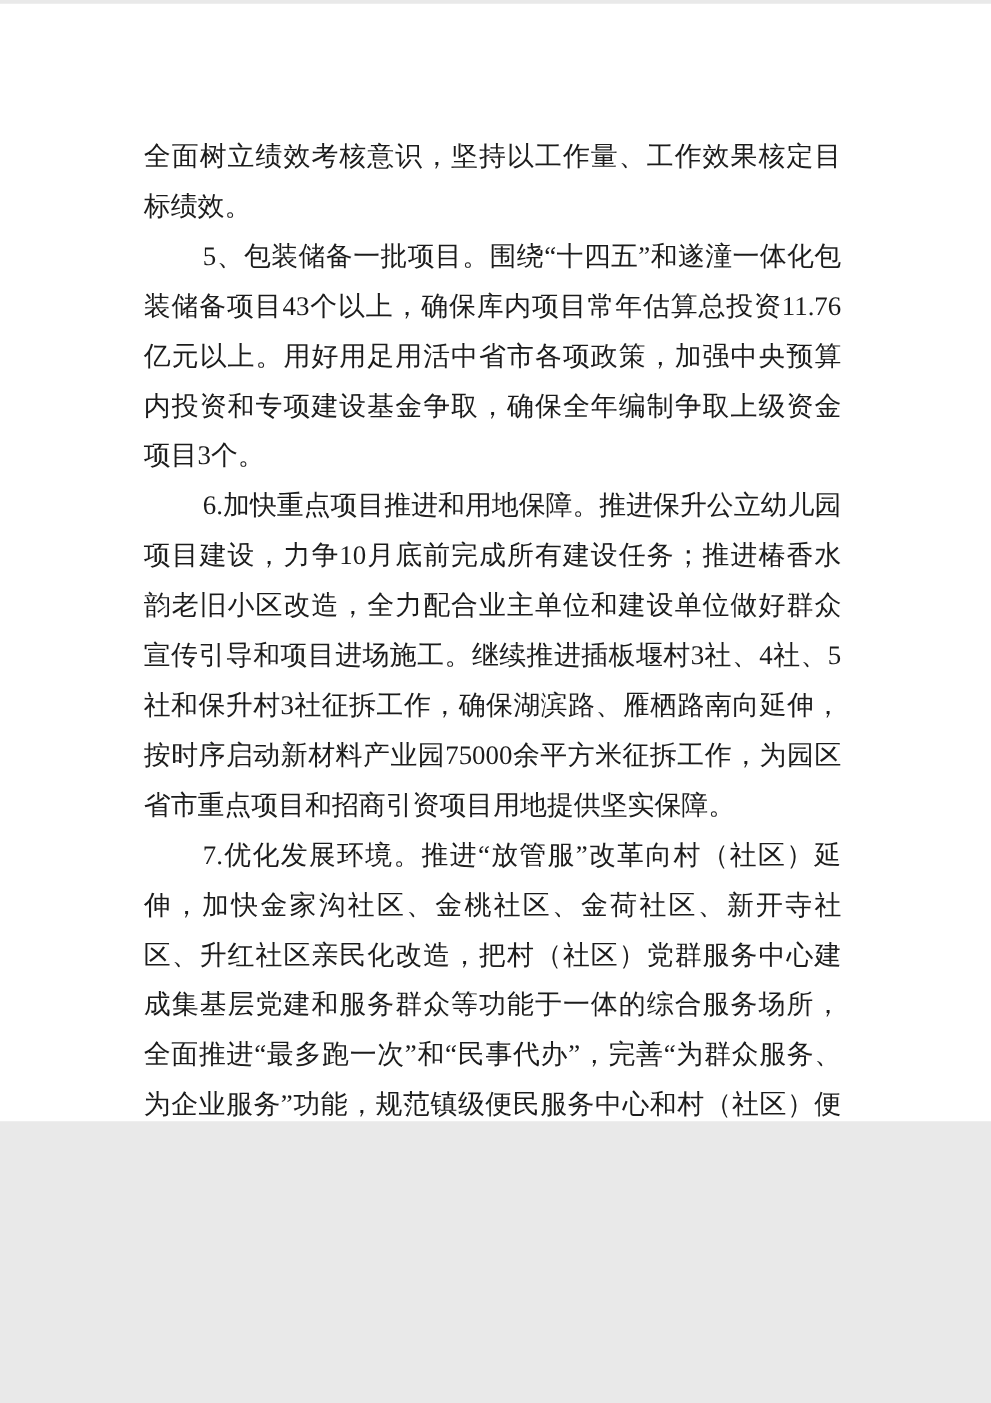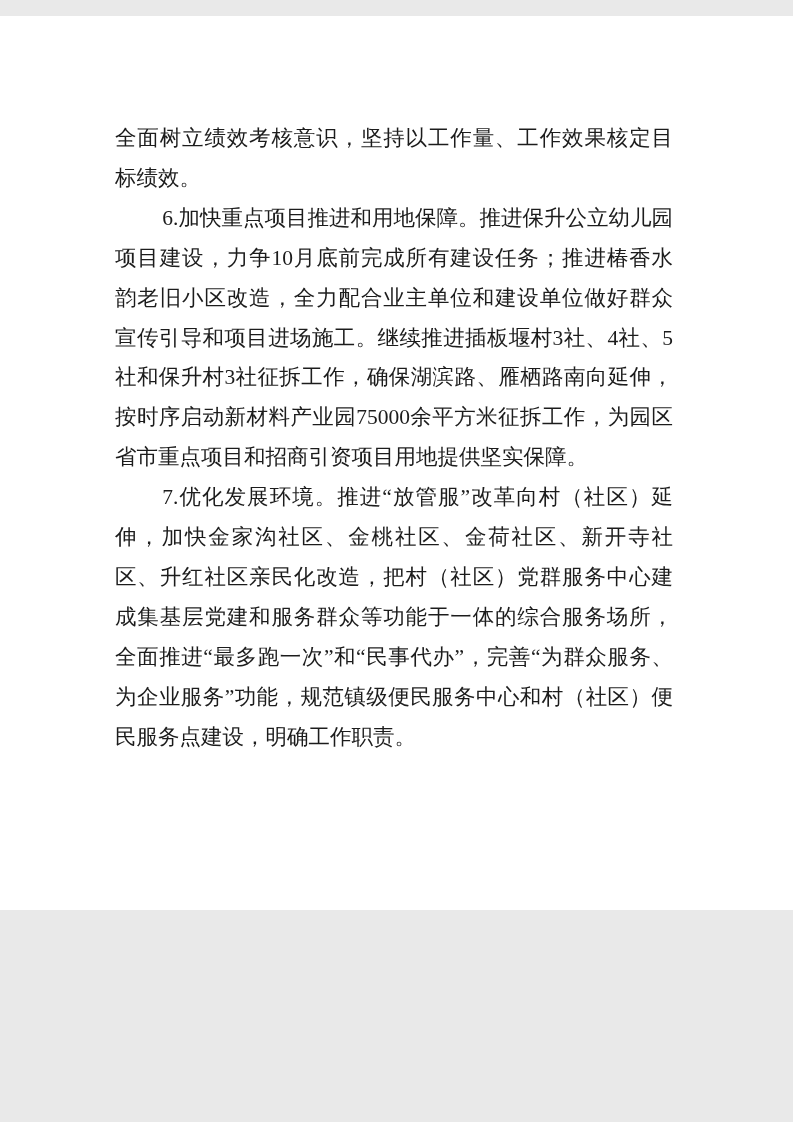--- a/index.html
+++ b/index.html
@@ -6,21 +6,21 @@
   html, body {
     margin: 0;
     padding: 0;
     background: #e9e9e9;
     font-family: "Liberation Serif", "DejaVu Serif", serif;
   }
   .page {
     position: relative;
     width: 793px;
     height: 894px;
-    margin: 16px auto;
+    margin: 3px auto;
     background: #ffffff;
     overflow: hidden;
   }
   .body-text {
     position: absolute;
     left: 115px;
     top: 103px;
     width: 558px;
     font-size: 21.5px;
     line-height: 39.9px;
@@ -47,17 +47,18 @@
     font-size: 14px;
     color: #2e2e2e;
   }
 </style>
 </head>
 <body>
 
 <div class="page">
   <div class="body-text">
     <p class="para">全面树立绩效考核意识，坚持以工作量、工作效果核定目标绩效。</p>
+    <p class="para indent">5、包装储备一批项目。围绕“十四五”和遂潼一体化包装储备项目43个以上，确保库内项目常年估算总投资11.76亿元以上。用好用足用活中省市各项政策，加强中央预算内投资和专项建设基金争取，确保全年编制争取上级资金项目3个。</p>
     <p class="para indent">6.加快重点项目推进和用地保障。推进保升公立幼儿园项目建设，力争10月底前完成所有建设任务；推进椿香水韵老旧小区改造，全力配合业主单位和建设单位做好群众宣传引导和项目进场施工。继续推进插板堰村3社、4社、5社和保升村3社征拆工作，确保湖滨路、雁栖路南向延伸，按时序启动新材料产业园75000余平方米征拆工作，为园区省市重点项目和招商引资项目用地提供坚实保障。</p>
     <p class="para indent">7.优化发展环境。推进“放管服”改革向村（社区）延伸，加快金家沟社区、金桃社区、金荷社区、新开寺社区、升红社区亲民化改造，把村（社区）党群服务中心建成集基层党建和服务群众等功能于一体的综合服务场所，全面推进“最多跑一次”和“民事代办”，完善“为群众服务、为企业服务”功能，规范镇级便民服务中心和村（社区）便民服务点建设，明确工作职责。</p>
   </div>
   <div class="page-number">25</div>
 </div>
 
 </body></html>

